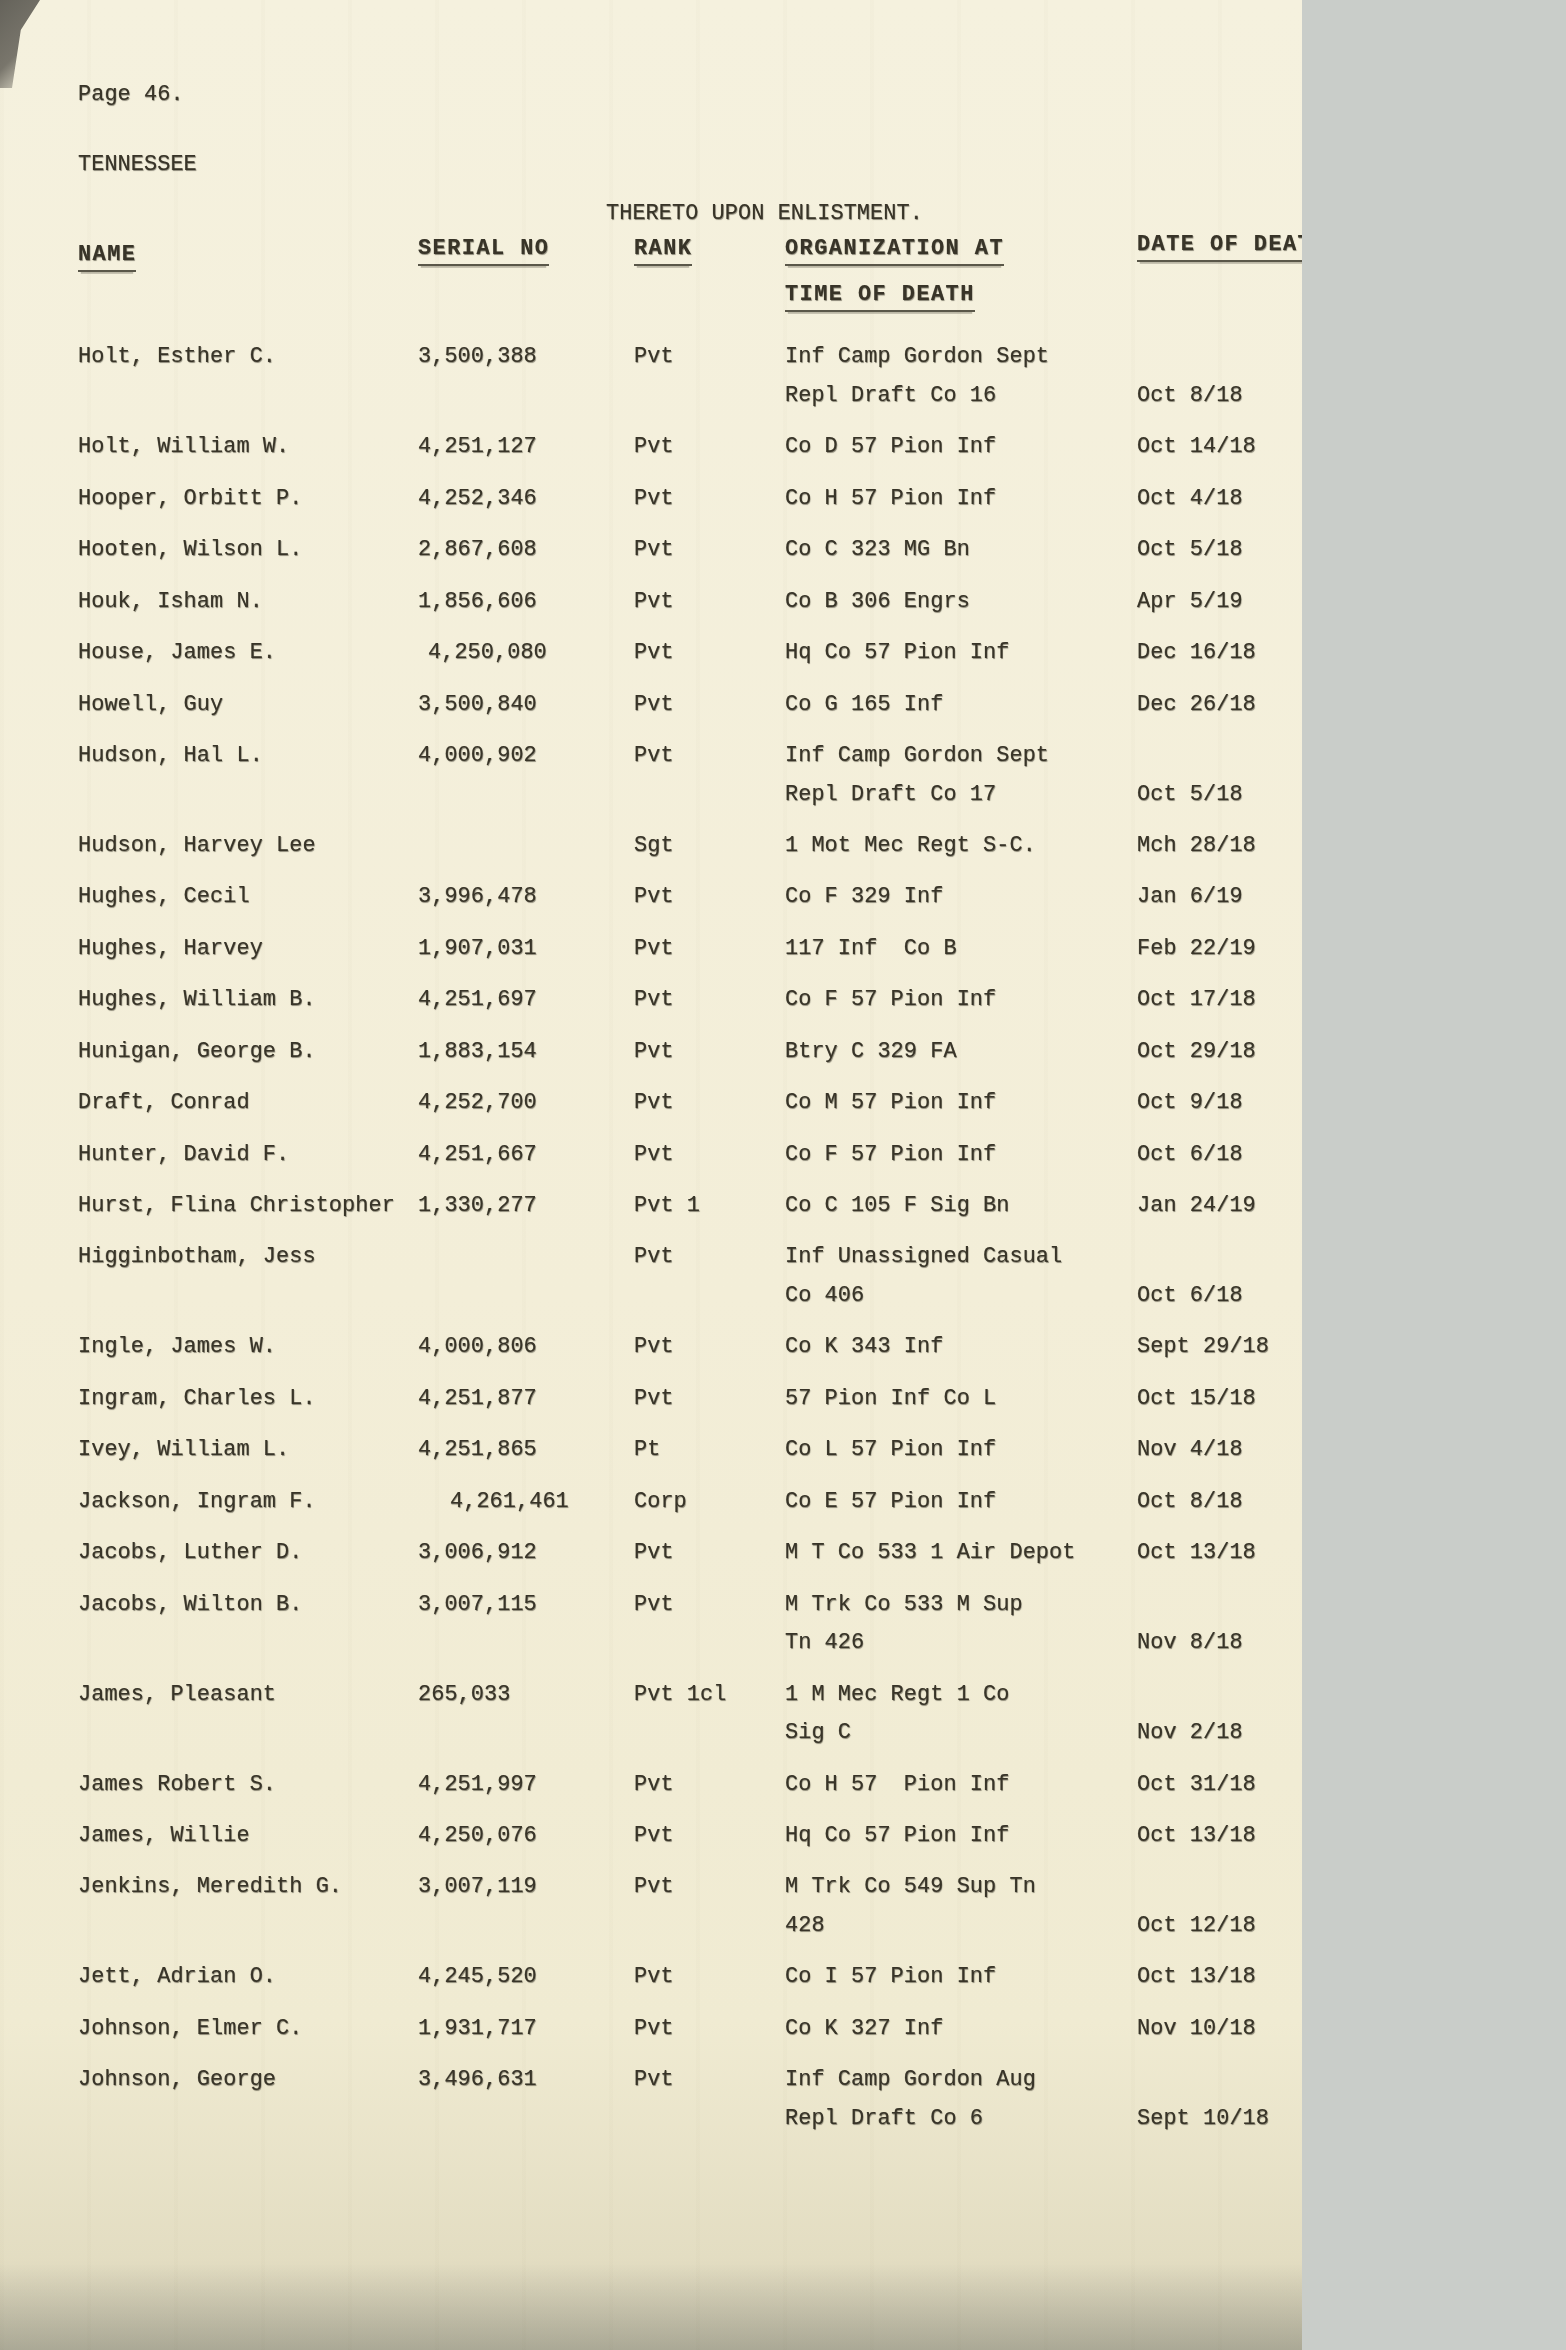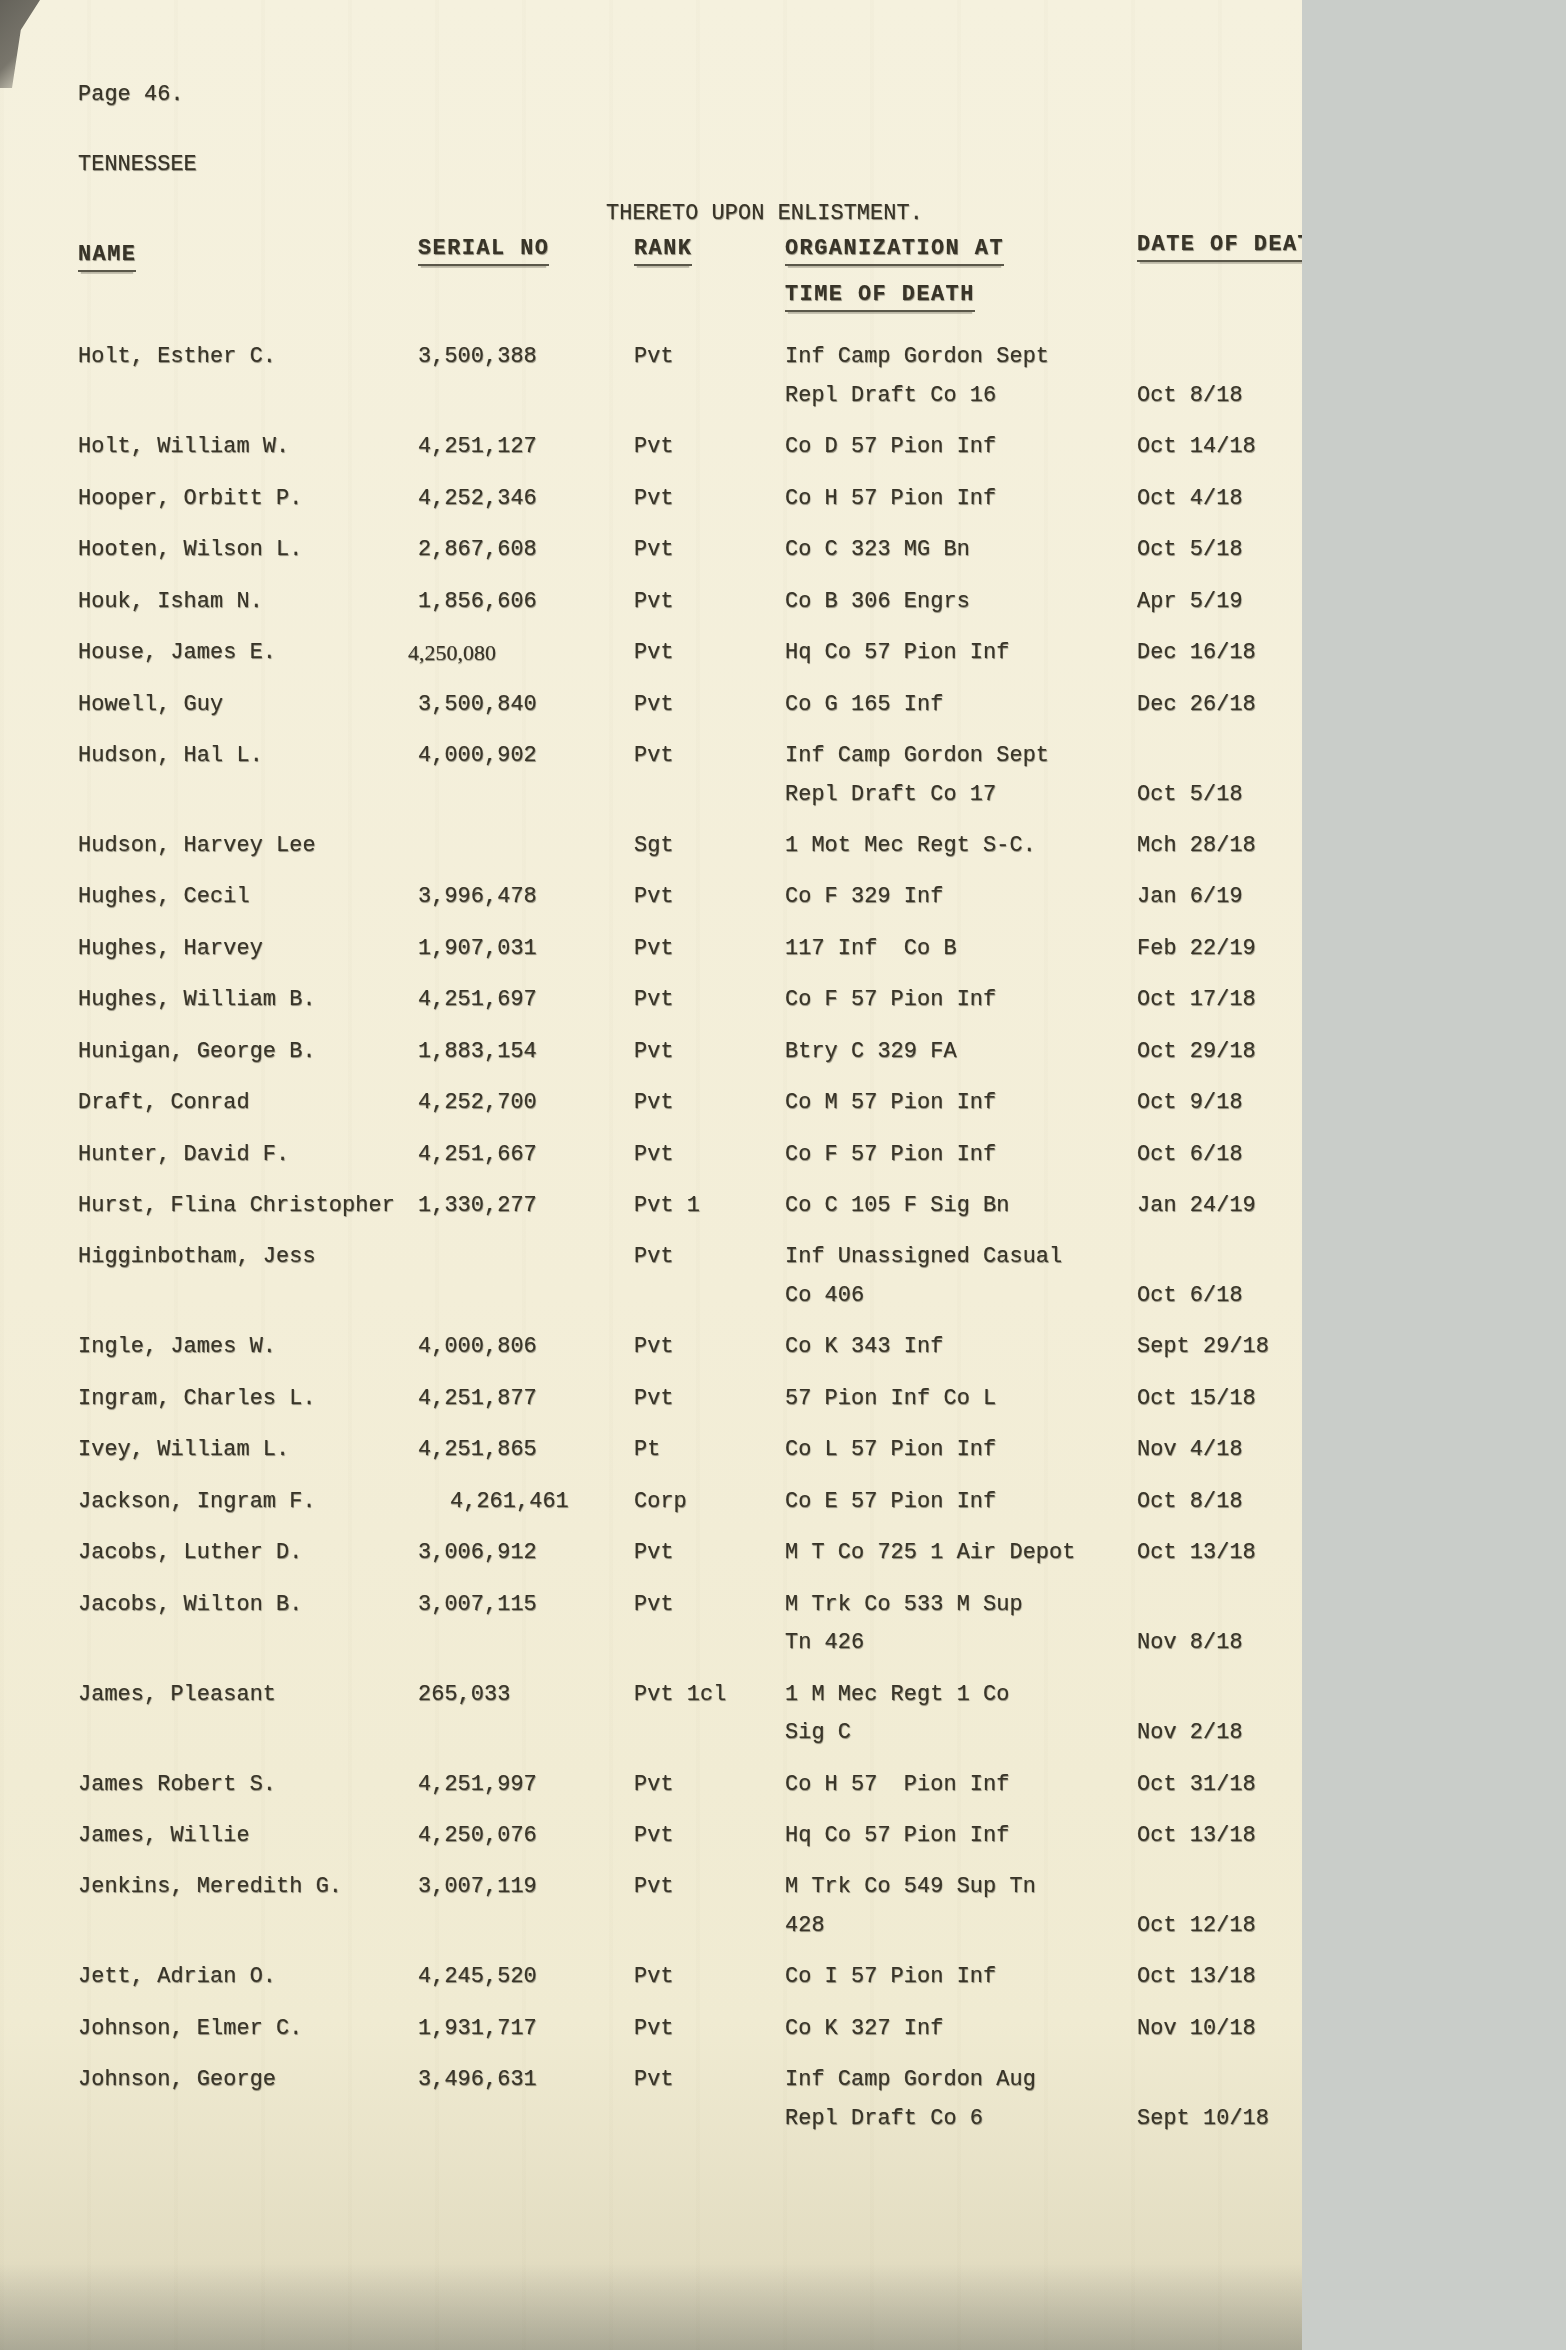--- a/index.html
+++ b/index.html
@@ -118,21 +118,21 @@
           <span class="cell" style="left: 78px;">Houk, Isham N.</span>
           <span class="cell" style="left: 418px;">1,856,606</span>
           <span class="cell" style="left: 634px;">Pvt</span>
           <span class="cell" style="left: 785px;">Co B 306 Engrs</span>
           <span class="cell" style="left: 1137px;">Apr 5/19</span>
         </div>
       </div>
       <div>
         <div class="line" style="top: 639px;">
           <span class="cell" style="left: 78px;">House, James E.</span>
-          <span class="cell" style="left: 408px; font-family: Liberation Serif, serif;">4,250,080</span>
+          <span class="cell" style="left: 428px;">4,250,080</span>
           <span class="cell" style="left: 634px;">Pvt</span>
           <span class="cell" style="left: 785px;">Hq Co 57 Pion Inf</span>
           <span class="cell" style="left: 1137px;">Dec 16/18</span>
         </div>
       </div>
       <div>
         <div class="line" style="top: 691px;">
           <span class="cell" style="left: 78px;">Howell, Guy</span>
           <span class="cell" style="left: 418px;">3,500,840</span>
           <span class="cell" style="left: 634px;">Pvt</span>
@@ -268,21 +268,21 @@
           <span class="cell" style="left: 634px;">Corp</span>
           <span class="cell" style="left: 785px;">Co E 57 Pion Inf</span>
           <span class="cell" style="left: 1137px;">Oct 8/18</span>
         </div>
       </div>
       <div>
         <div class="line" style="top: 1539px;">
           <span class="cell" style="left: 78px;">Jacobs, Luther D.</span>
           <span class="cell" style="left: 418px;">3,006,912</span>
           <span class="cell" style="left: 634px;">Pvt</span>
-          <span class="cell" style="left: 785px;">M T Co 725 1 Air Depot</span>
+          <span class="cell" style="left: 785px;">M T Co 533 1 Air Depot</span>
           <span class="cell" style="left: 1137px;">Oct 13/18</span>
         </div>
       </div>
       <div>
         <div class="line" style="top: 1591px;">
           <span class="cell" style="left: 78px;">Jacobs, Wilton B.</span>
           <span class="cell" style="left: 418px;">3,007,115</span>
           <span class="cell" style="left: 634px;">Pvt</span>
           <span class="cell" style="left: 785px;">M Trk Co 533 M Sup</span>
         </div>

